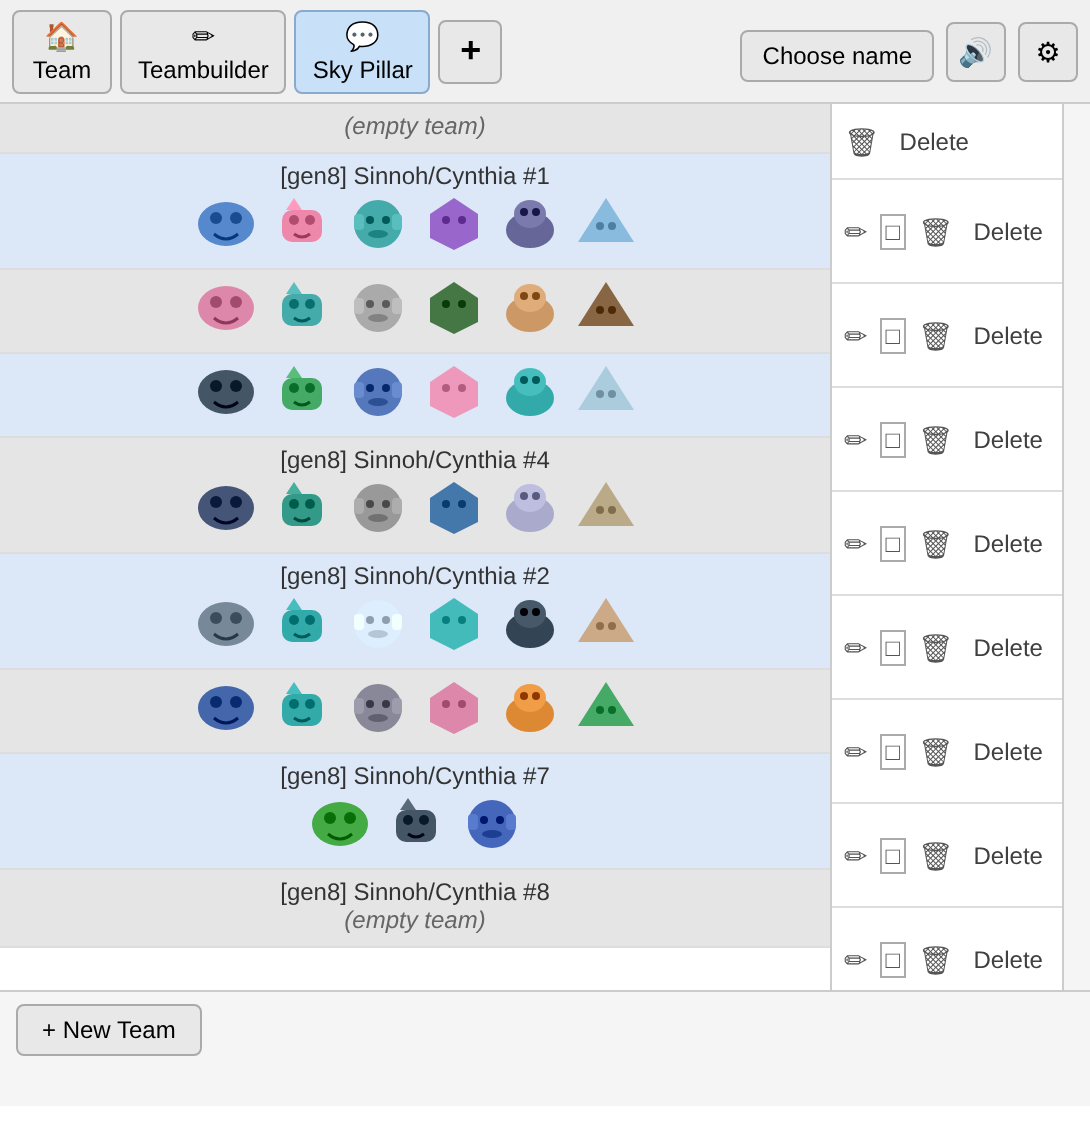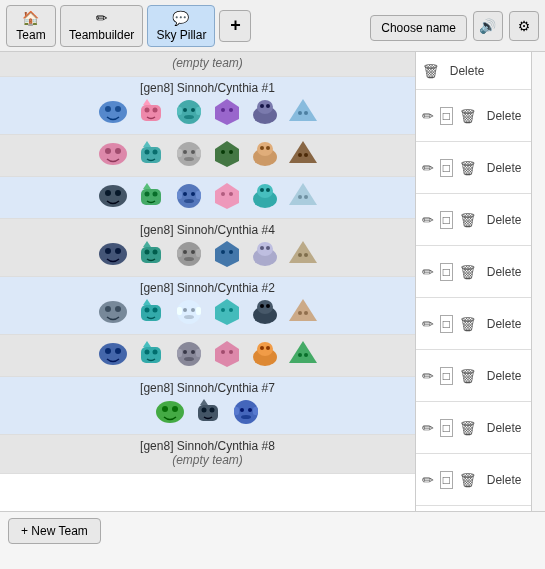--- a/index.html
+++ b/index.html
@@ -156,21 +156,21 @@
     
     .right-scrollbar {
       width: 14px;
       background: #f5f5f5;
       border-left: 1px solid #ccc;
     }
 
     
     .bottom-area {
       position: absolute;
-      bottom: 0;
+      bottom: 16px;
       left: 0;
       right: 0;
       height: 58px;
       background: #f5f5f5;
       border-top: 1px solid #ccc;
     }
     .new-team-btn {
       margin: 6px 8px;
       padding: 5px 12px;
       border: 1px solid #aaa;

